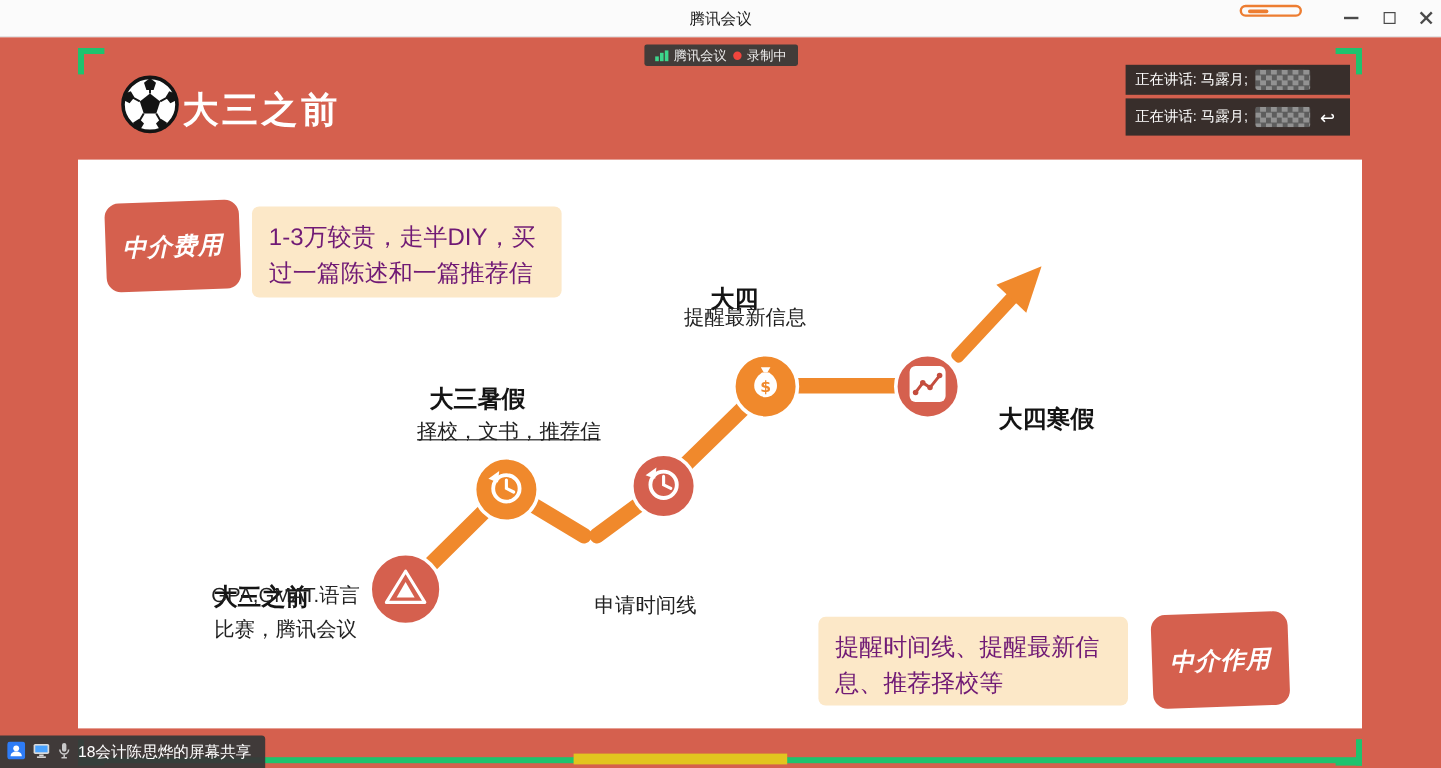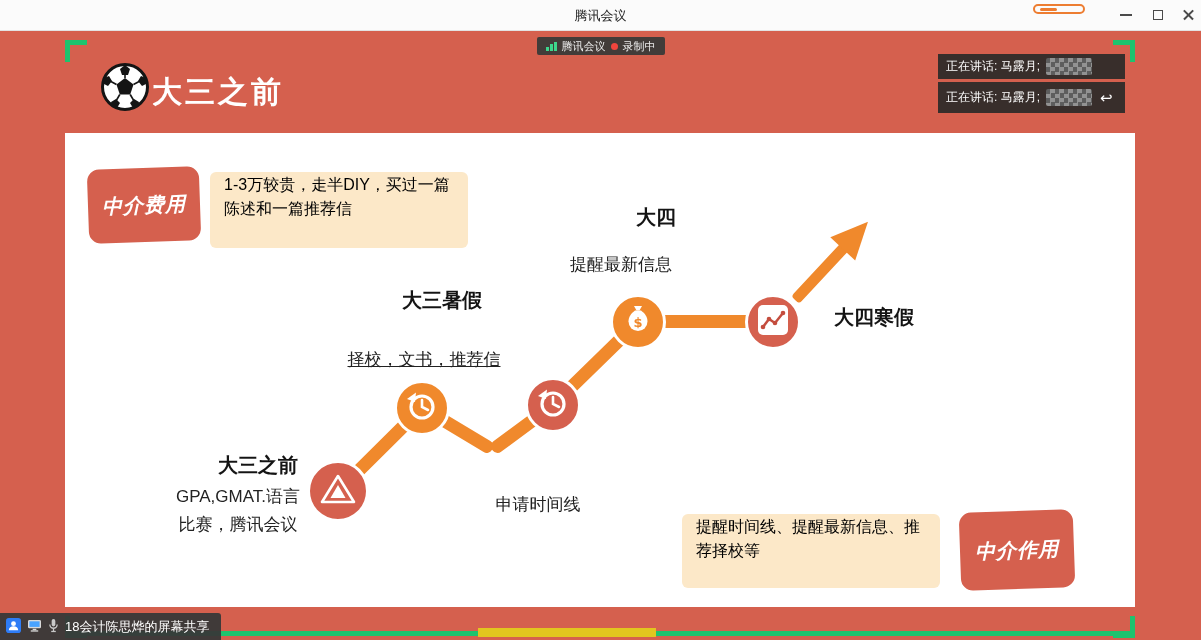--- a/index.html
+++ b/index.html
@@ -34,31 +34,31 @@
   .slide-title{position:absolute;left:152px;top:72px;font-size:30px;font-weight:bold;color:#fff;
                letter-spacing:3px;}
   .ball{position:absolute;left:100px;top:62px;width:50px;height:50px;}
   .slide-body{position:absolute;left:65px;top:133px;width:1070px;height:474px;background:#ffffff;}
   
   .red-box{position:absolute;background:#d5604e;border-radius:12px;color:#fff;
            font-size:20px;font-weight:bold;font-style:italic;display:flex;align-items:center;
            justify-content:center;letter-spacing:1px;}
   .fee-box{left:88px;top:168px;width:112px;height:74px;transform:rotate(-2deg);}
   .role-box{left:960px;top:511px;width:114px;height:78px;transform:rotate(-2deg);}
-  .cream-box{position:absolute;background:#fce8c8;border-radius:6px;color:#000000;
-             font-size:16px;line-height:1.5;padding:1px 14px;box-sizing:border-box;}
+  .cream-box{position:absolute;background:#fce8c8;border-radius:6px;color:#701a75;
+             font-size:20px;line-height:1.5;padding:11px 14px;box-sizing:border-box;}
   .cream-1{left:210px;top:172px;width:258px;height:76px;}
   .cream-2{left:682px;top:514px;width:258px;height:74px;}
   
   .seg{position:absolute;height:13px;background:#f0892c;border-radius:6px;z-index:5;}
   .node{position:absolute;border-radius:50%;display:flex;align-items:center;justify-content:center;
         box-sizing:border-box;border:3px solid #fff;z-index:10;}
   .node-red{background:#d5604e;}
   .node-orange{background:#f0892c;}
-  .tl-title{position:absolute;font-size:20px;font-weight:bold;color:#141414;text-align:right;z-index:12;}
+  .tl-title{position:absolute;font-size:20px;font-weight:bold;color:#141414;text-align:left;z-index:12;margin-top:32px;}
   .tl-desc{position:absolute;font-size:17px;color:#222;text-align:center;line-height:1.65;
            white-space:pre-line;z-index:12;}
   .big-arrow{position:absolute;left:778px;top:243px;width:107px;height:36px;transform:rotate(-47deg);z-index:4;}
   
   .rec-badge{position:absolute;left:537px;top:37px;height:18px;background:rgba(58,58,56,.95);
              border-radius:2px;display:flex;align-items:center;gap:5px;padding:0 9px;z-index:40;
              font-size:11px;color:#eee;}
   .bars{display:flex;align-items:flex-end;gap:1.5px;height:9px;}
   .bars i{width:2.5px;background:#3dd68c;display:block;}
   .bars i:nth-child(1){height:4px;}.bars i:nth-child(2){height:6.5px;}.bars i:nth-child(3){height:9px;}

